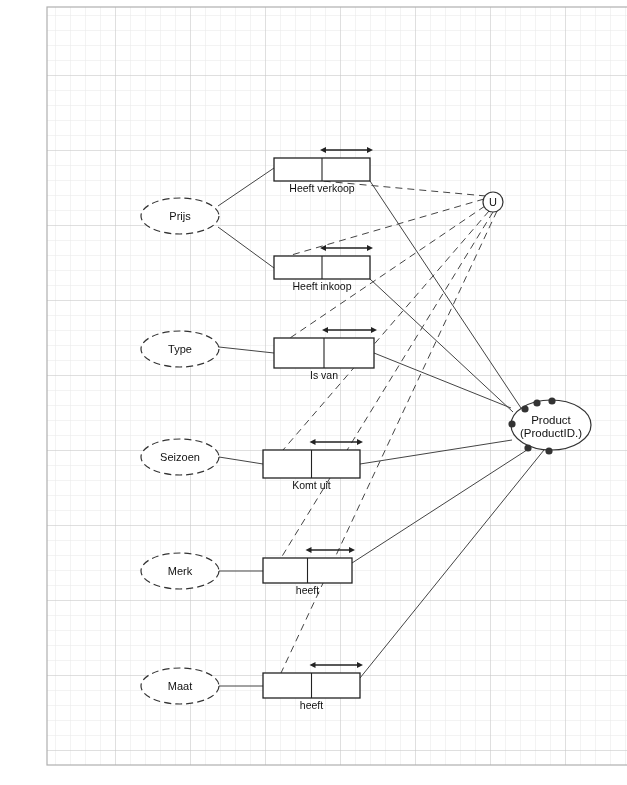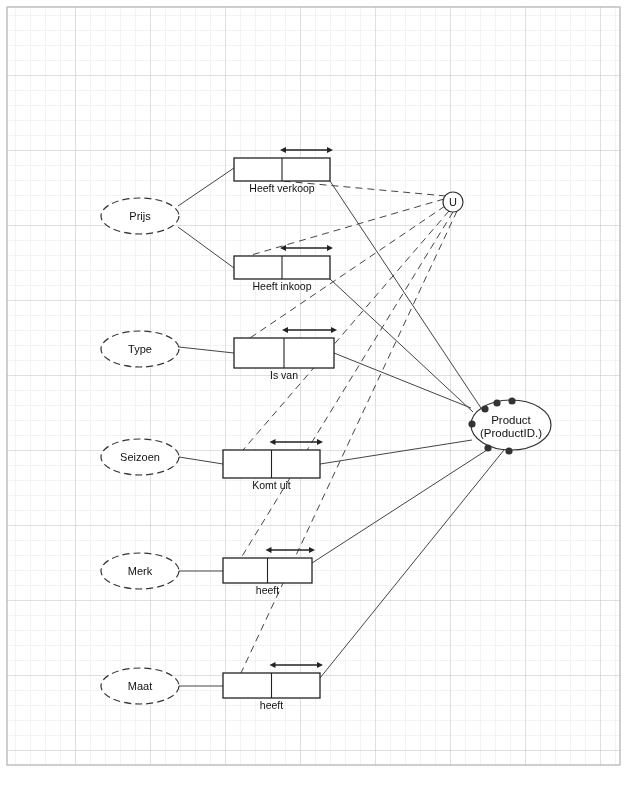--- a/index.html
+++ b/index.html
@@ -1,18 +1,18 @@
 <!DOCTYPE html>
 <html><head>
 <meta charset="utf-8">
 <style>
   html,body{margin:0;padding:0;background:#ffffff;}
   body{width:627px;height:785px;overflow:hidden;
        font-family:"Liberation Sans",sans-serif;}
-  #canvas{position:relative;width:517px;height:785px;}
+  #canvas{position:relative;width:517px;height:785px;margin-left:40px;}
   svg{display:block;}
   text{font-family:"Liberation Sans",sans-serif;fill:#111111;}
 </style>
 </head>
 <body>
 
 <div id="canvas">
 <svg id="svg" width="627" height="785" viewBox="0 0 627 785" xmlns="http://www.w3.org/2000/svg">
   <defs>
     <pattern id="gridMinor" width="15" height="15" patternUnits="userSpaceOnUse">

